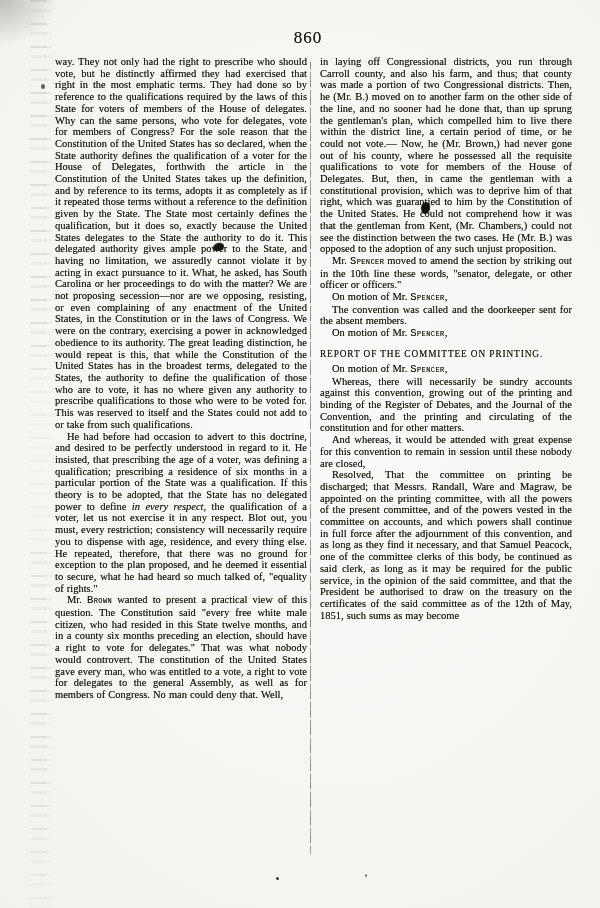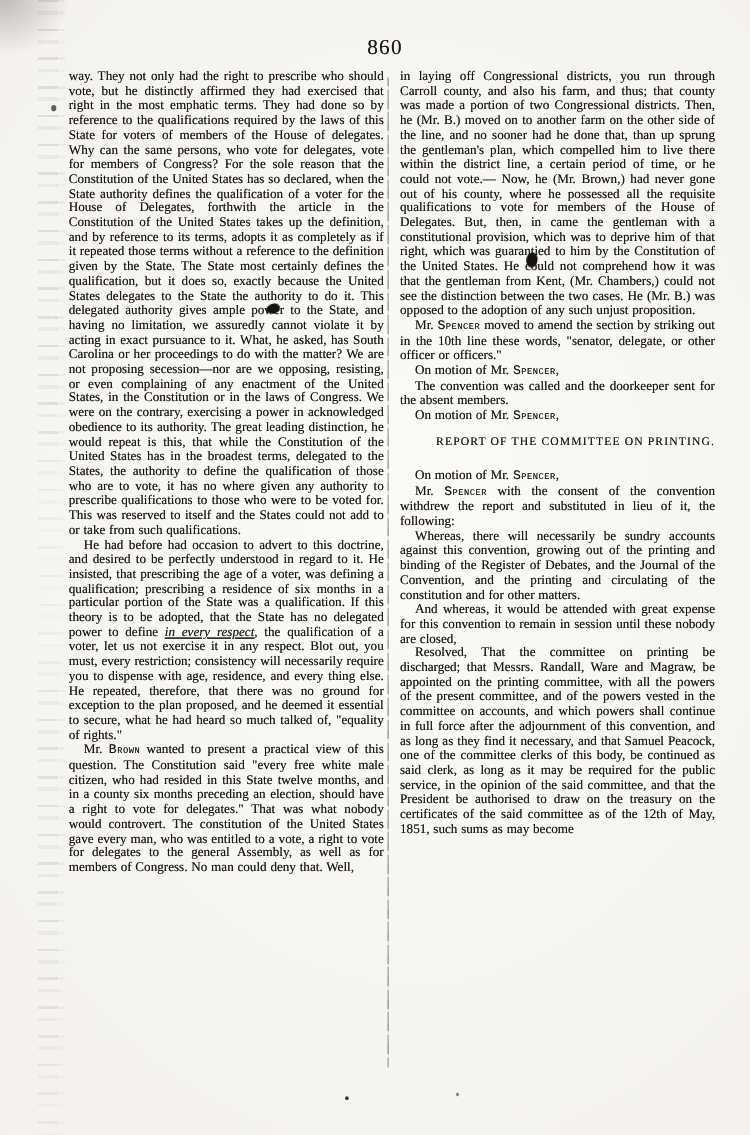--- a/index.html
+++ b/index.html
@@ -32,25 +32,25 @@
   .para{
     margin:0;
     font-size:10.5px;line-height:11.7px;
     text-align:justify;
     text-indent:12px;
     text-shadow:0 0 .5px rgba(25,20,12,.6);
     word-spacing:.4px;
   }
   .para.noindent{text-indent:0;}
   .sc{font-variant:small-caps;letter-spacing:.4px;font-family:Liberation Mono, monospace;}
-  em{font-style:italic;text-decoration:underline;}
+  em{font-style:italic;}
   .section-heading{
-    margin:9px 0 16px;
+    margin:9px 0 4px;
     font-size:9.3px;font-weight:normal;
-    text-align:right;
+    text-align:left;
     letter-spacing:.9px;
     text-shadow:0 0 .4px rgba(25,20,12,.6);
   }
   .col-divider{
     position:absolute;left:310px;top:62px;height:792px;width:1px;
     background:repeating-linear-gradient(to bottom,
       rgba(55,50,42,.55) 0 7px, rgba(55,50,42,.12) 7px 10px, rgba(55,50,42,.45) 10px 18px);
   }
   .smudge-strip{
     position:absolute;left:30px;top:0;width:16px;height:908px;
@@ -97,21 +97,20 @@
         <p class="para">Mr. <span class="sc">Brown</span> wanted to present a practical view of this question.  The Constitution said "every free white male citizen, who had resided in this State twelve months, and in a county six months preceding an election, should have a right to vote for delegates."  That was what nobody would controvert.  The constitution of the United States gave every man, who was entitled to a vote, a right to vote for delegates to the general Assembly, as well as for  members of Congress.  No man could deny that.  Well,</p>
       </div>
     <div class="col">
         <p class="para noindent">in laying off Congressional districts, you run through Carroll county, and also his farm, and thus; that county was made a portion of two Congressional districts.  Then, he (Mr. B.) moved on to another farm on the other side of the line, and no sooner had he done that, than up sprung the gentleman's plan, which compelled him to live there within the district line, a certain period of time, or he could not vote.— Now, he (Mr. Brown,) had never gone out of his county, where he possessed all the requisite qualifications to vote for members of the House of Delegates.  But, then, in came the gentleman with a constitutional provision, which was to deprive him of that right, which was guarantied to him by the Constitution of the United States. He could not comprehend how it was that the gentleman from Kent, (Mr. Chambers,) could not see the distinction between the two cases. He (Mr. B.) was opposed to the adoption of any such unjust proposition.</p>
         <p class="para">Mr. <span class="sc">Spencer</span> moved to amend the section by striking out in the 10th line these words, "senator, delegate, or other officer or officers."</p>
         <p class="para">On motion of Mr. <span class="sc">Spencer</span>,</p>
         <p class="para">The convention was called and the doorkeeper sent for the absent members.</p>
         <p class="para">On motion of Mr. <span class="sc">Spencer</span>,</p>
         <h2 class="section-heading">REPORT OF THE COMMITTEE ON PRINTING.</h2>
         <p class="para">On motion of Mr. <span class="sc">Spencer</span>,</p>
-        <p class="para">Mr. <span class="sc">Spencer</span> with the consent of the convention withdrew the report and substituted in lieu of it, the following:</p>
         <p class="para">Whereas, there will necessarily be sundry accounts against this convention, growing out of the printing and binding of the Register of Debates, and the Journal of the Convention, and the printing and circulating of the constitution and for other matters.</p>
         <p class="para">And whereas, it would be attended with great expense for this convention to remain in session until these nobody are closed,</p>
         <p class="para">Resolved, That the committee on printing be discharged; that Messrs. Randall, Ware and Magraw, be appointed on the printing committee, with all the powers of the present committee, and of the powers vested in the committee on accounts, and which powers shall continue in full force after the adjournment of this convention, and as long as they find it necessary, and that Samuel Peacock, one of the committee clerks of this body, be continued as said clerk, as long as it may be required for the public service, in the opinion of the said committee, and that the President be authorised to draw on the treasury on the certificates of the said committee as  of  the 12th of May, 1851, such sums as may become</p>
       </div>
   </div>
 
   <div class="ink-blot blot-1"></div>
   <div class="ink-blot blot-2"></div>
   <div class="speck s1"></div>
   <div class="speck s2"></div>

